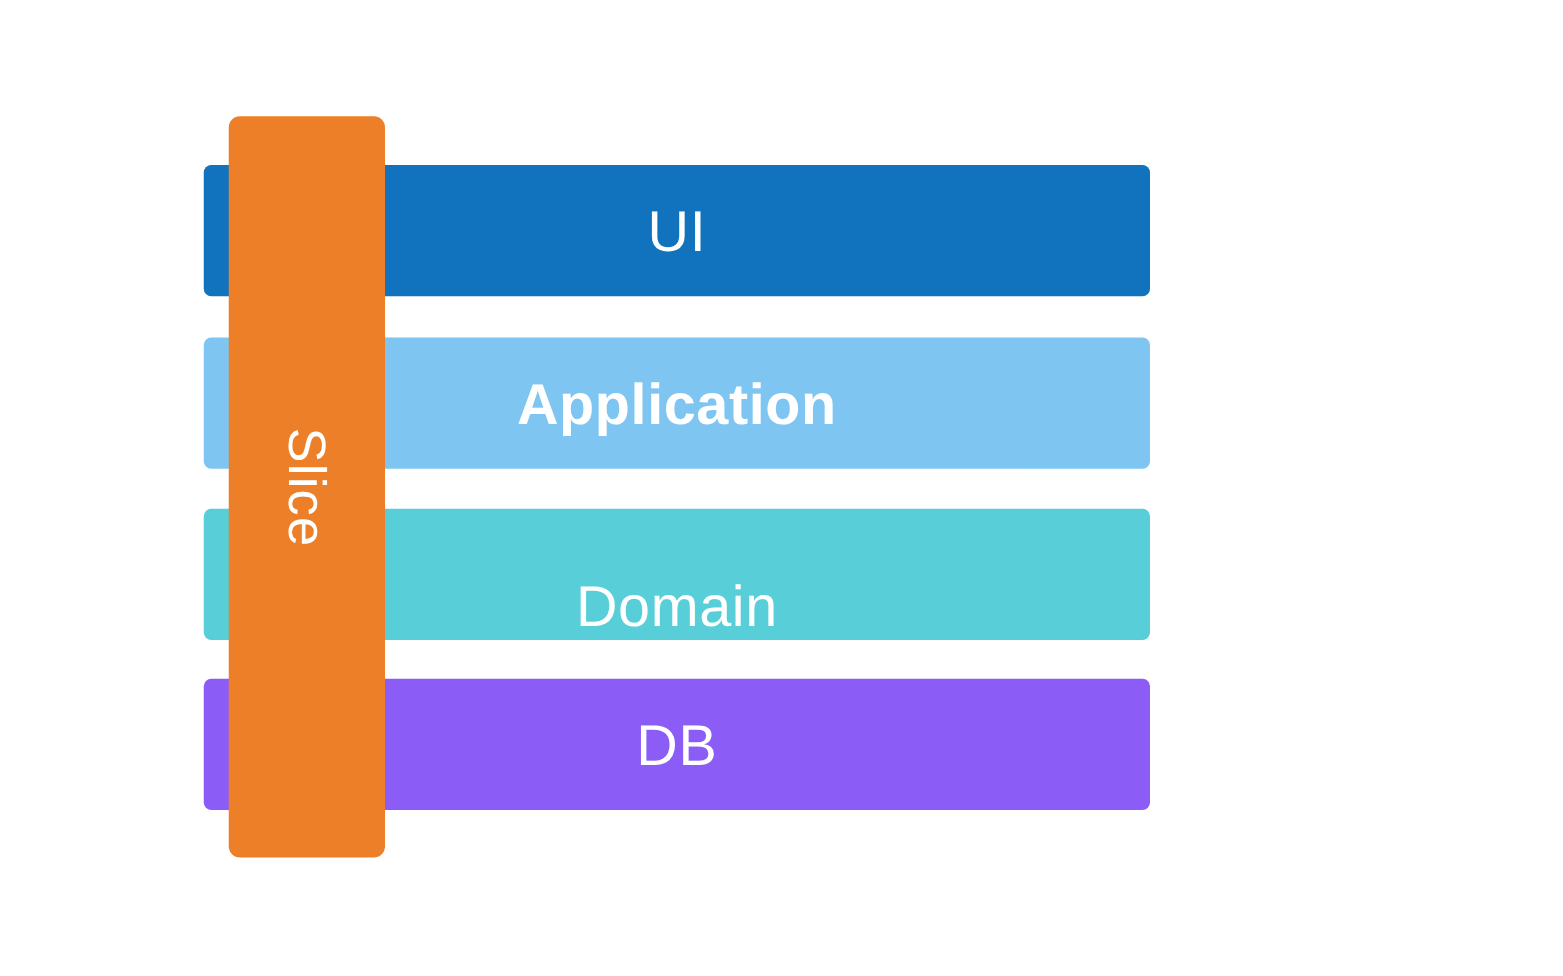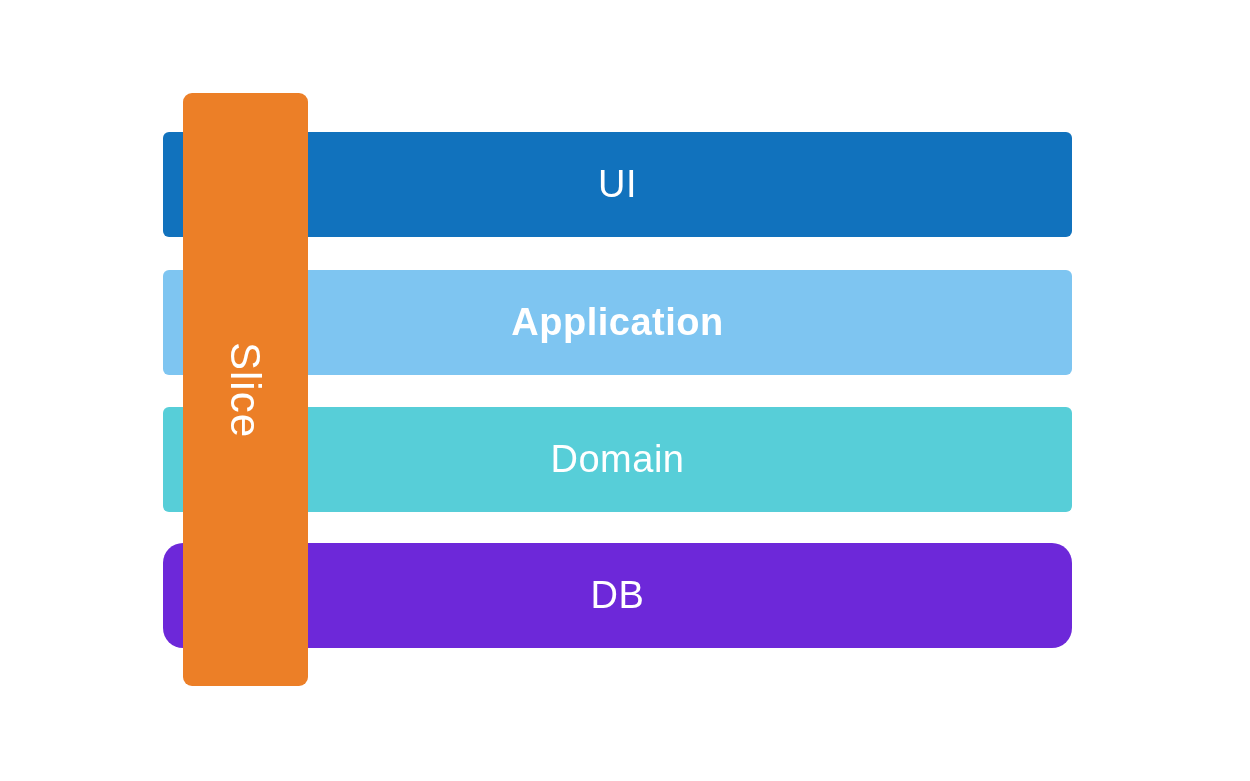--- a/index.html
+++ b/index.html
@@ -11,35 +11,35 @@
   .canvas {
     position: relative;
     width: 1250px;
     height: 781px;
     background: #ffffff;
     overflow: hidden;
   }
   .layer-bar {
     position: absolute;
     left: 163px;
-    width: 909px;
+    width: 757px;
     height: 105px;
     border-radius: 6px;
     display: flex;
     align-items: center;
     justify-content: center;
     color: #ffffff;
-    font-size: 38px;
+    font-size: 46px;
     font-weight: 400;
     letter-spacing: 0.5px;
     z-index: 1;
   }
   .layer-ui          { top: 132px; background: #1172bd; }
   .layer-application { top: 270px; background: #7ec5f1; font-weight: bold; }
-  .layer-domain      { top: 407px; background: #57ced8; }
+  .layer-domain      { top: 407px; background: #57ced8; align-items: flex-end; }
   .layer-db          { top: 543px; background: #06bfa5; }
   .slice-bar {
     position: absolute;
     left: 183px;
     top: 93px;
     width: 125px;
     height: 593px;
     background: #ec7f27;
     border-radius: 9px;
     display: flex;
@@ -70,17 +70,17 @@
   </div>
 
   <div class="layer-bar layer-application" style="background-color: rgb(126, 197, 241);">
     <span>Application</span>
   </div>
 
   <div class="layer-bar layer-domain" style="background-color: rgb(87, 206, 216);">
     <span>Domain</span>
   </div>
 
-  <div class="layer-bar layer-db" style="background-color: #6d28d9; border-radius: 20px;">
+  <div class="layer-bar layer-db" style="background-color: #8b5cf6;">
     <span>DB</span>
   </div>
 
 </div>
 
 </body></html>

